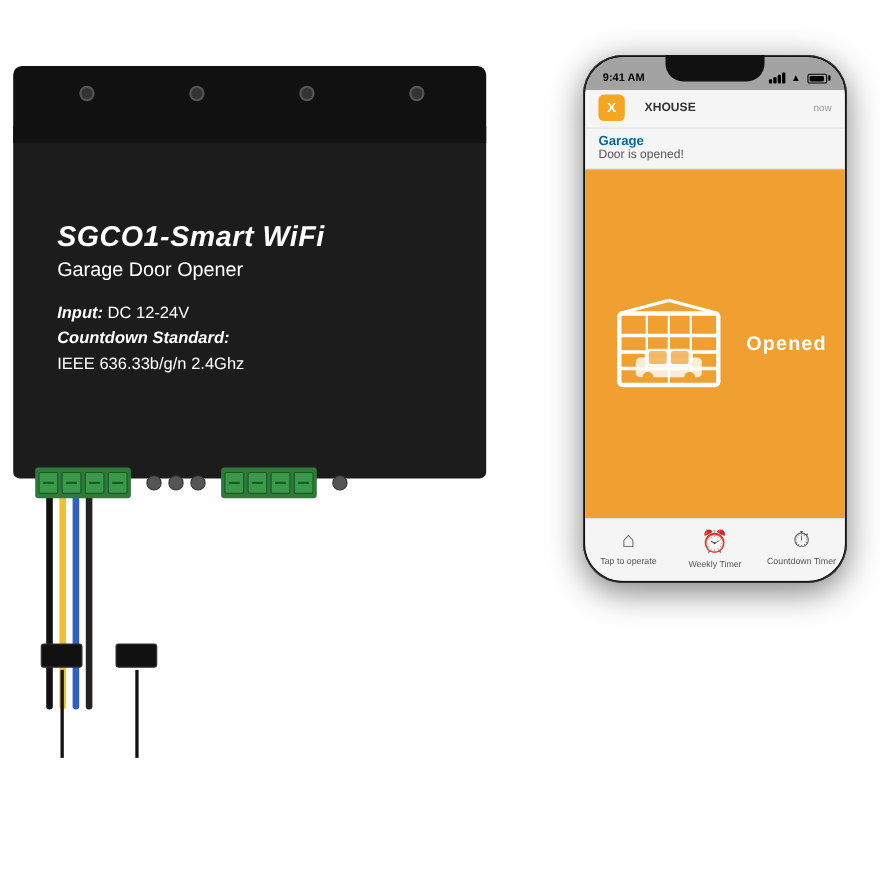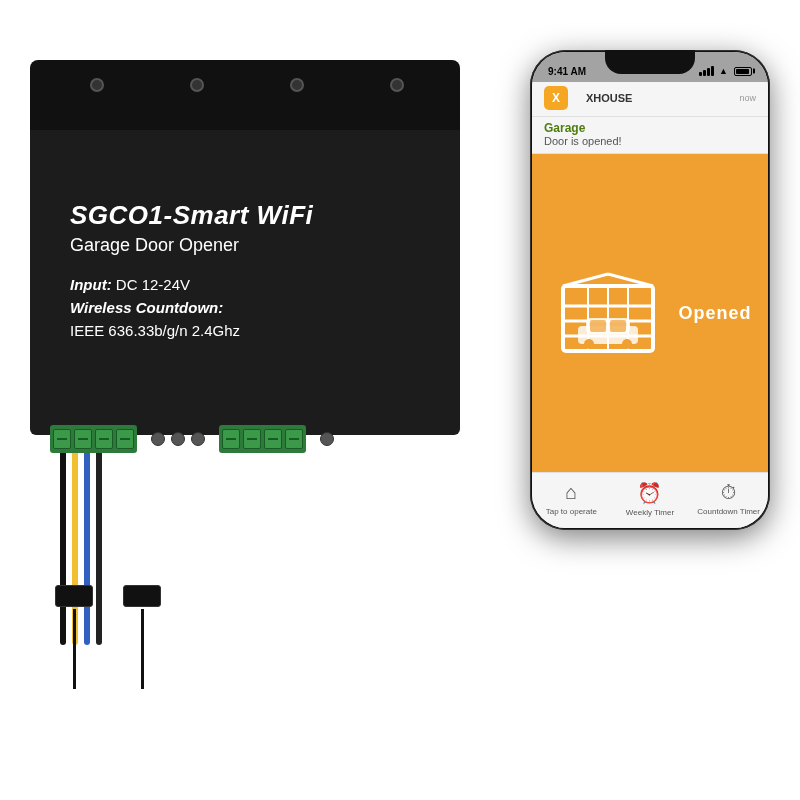--- a/index.html
+++ b/index.html
@@ -19,21 +19,21 @@
       position: relative;
       background: #ffffff;
       display: flex;
       align-items: center;
       justify-content: center;
     }
 
     
     .device-board {
       position: absolute;
-      left: 30px;
+      left: 12px;
       top: 60px;
       width: 430px;
       height: 460px;
     }
 
     
     .board-bracket {
       position: absolute;
       top: 0px;
       left: 0px;
@@ -324,21 +324,21 @@
     
     .notification-bar {
       background: #f5f5f5;
       padding: 4px 12px 6px;
       border-bottom: 1px solid #e0e0e0;
       flex-shrink: 0;
     }
     .notif-title {
       font-size: 12px;
       font-weight: bold;
-      color: #4d7c0f;
+      color: #0369a1;
     }
     .notif-msg {
       font-size: 11px;
       color: #555;
     }
 
     
     .app-main {
       flex: 1;
       background: #f0a030;
@@ -410,21 +410,21 @@
     <div class="board-body">
 
       <div class="board-text">
         <div class="board-title">SGCO1-Smart WiFi</div>
         <div class="board-subtitle">Garage Door Opener</div>
         <div class="board-spec">
           <span class="label">Input:</span>
           <span class="value">DC 12-24V</span>
         </div>
         <div class="board-spec">
-          <span class="label">Wireless Countdown:</span>
+          <span class="label">Countdown Standard:</span>
         </div>
         <div class="board-spec">
           <span class="value">IEEE 636.33b/g/n 2.4Ghz</span>
         </div>
       </div>
 
       <div class="terminal-block">
         <div class="terminal-group">
           <div class="terminal-screw"></div>
           <div class="terminal-screw"></div>

